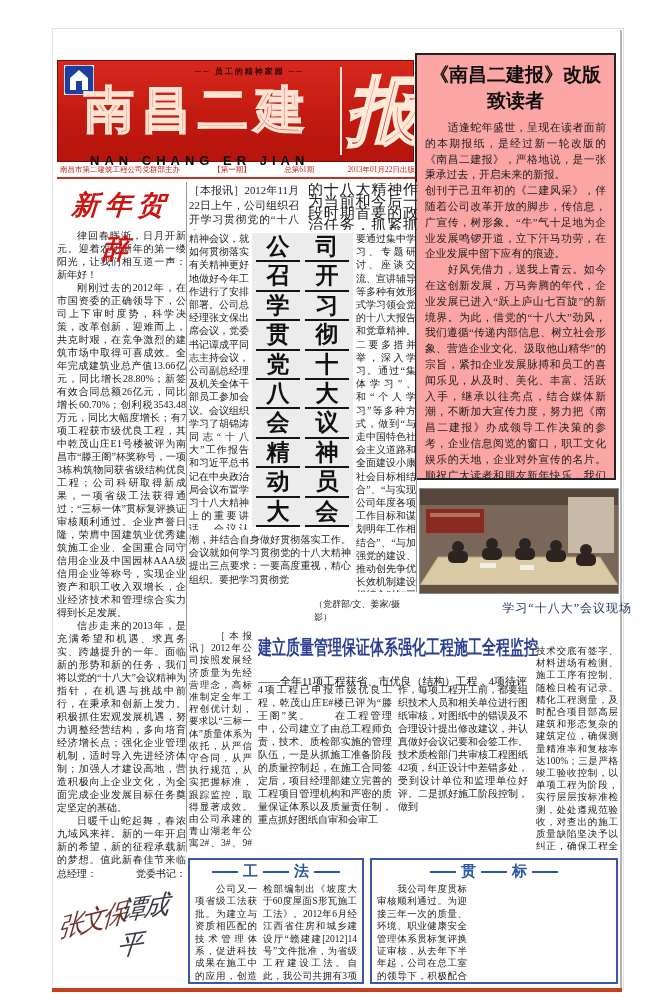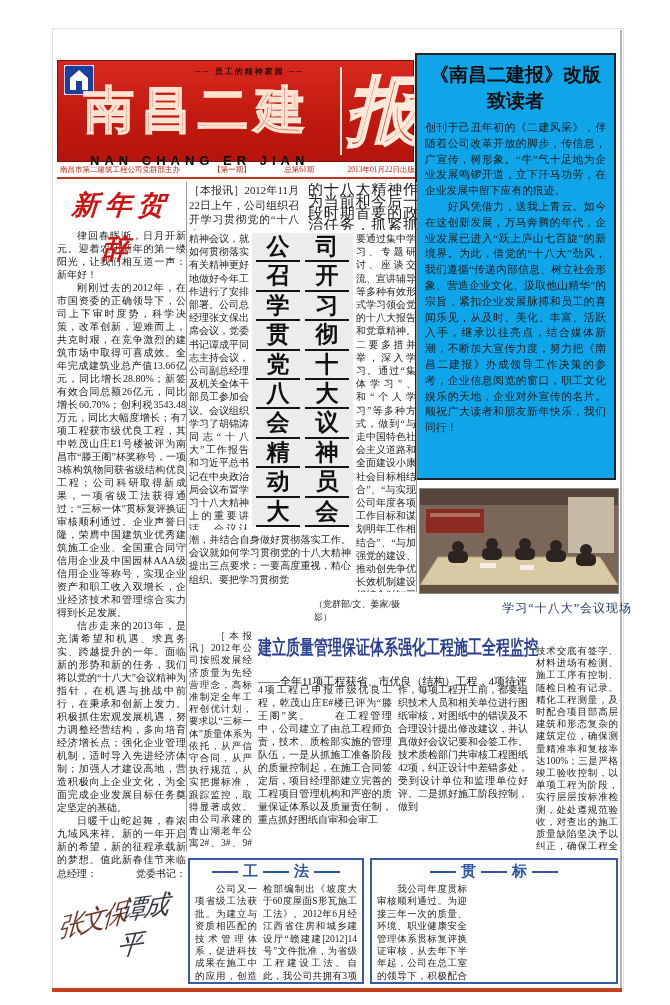--- a/index.html
+++ b/index.html
@@ -32,21 +32,21 @@
   .mh-divider{position:absolute;left:282px;top:6px;bottom:6px;width:2px;background:#ffe9dc;}
   .mh-bao{position:absolute;left:288px;top:2px;width:66px;font-size:74px;font-weight:bold;
     font-style:italic;color:#d8301c;-webkit-text-stroke:2px #ffe9d8;
     text-shadow:0 0 1px #fff0e8;line-height:96px;text-align:center;}
   .mh-info{left:57px;top:162px;width:355px;height:15px;border-bottom:2px solid #c23322;
     display:flex;justify-content:space-between;align-items:center;padding:0 3px;
     color:#c22318;font-size:7.5px;white-space:nowrap;}
 
   
   .notice{left:415px;top:53px;width:201px;height:427px;border:2px solid #222;
-    padding:5px 8px;background:#0ea5e9;box-sizing:border-box;}
+    padding:5px 8px;background:#fca5a5;box-sizing:border-box;}
   .notice-title{font-family:"Liberation Sans","DejaVu Sans",sans-serif;font-weight:bold;
     font-size:19px;text-align:center;letter-spacing:0;margin:2px 0 6px 0;color:#0d0d0d;}
   .notice-body p{margin:0;font-size:10.8px;line-height:15.8px;}
 
   
   .greet{left:57px;top:183px;width:129px;height:802px;}
   .greet-title{font-size:27px;font-weight:bold;font-style:italic;color:#cc1512;
     letter-spacing:6px;text-align:center;transform:skewX(-4deg);height:44px;line-height:44px;}
   .greet-body{height:638px;overflow:hidden;margin-top:2px;}
   .greet-body p{margin:0;font-size:10px;line-height:13px;text-indent:2em;}
@@ -125,20 +125,21 @@
 <div class="abs mh-info">
   <span>南昌市第二建筑工程公司党群部主办</span>
   <span>【第一期】</span>
   <span>总第61期</span>
   <span>2013年01月22日出版</span>
 </div>
 
 <div class="abs notice clip">
   <div class="notice-title">《南昌二建报》改版致读者</div>
   <div class="notice-body just clip">
+    <p>　　适逢蛇年盛世，呈现在读者面前的本期报纸，是经过新一轮改版的《南昌二建报》，严格地说，是一张秉承过去，开启未来的新报。</p>
     <p>创刊于己丑年初的《二建风采》，伴随着公司改革开放的脚步，传信息，广宣传，树形象。“牛”气十足地为企业发展鸣锣开道，立下汗马功劳，在企业发展中留下应有的痕迹。</p>
     <p>　　好风凭借力，送我上青云。如今在这创新发展，万马奔腾的年代，企业发展已进入“跃上庐山七百旋”的新境界。为此，借党的“十八大”劲风，我们遵循“传递内部信息、树立社会形象、营造企业文化、汲取他山精华”的宗旨，紧扣企业发展脉搏和员工的喜闻乐见，从及时、美化、丰富、活跃入手，继承以往亮点，结合媒体新潮，不断加大宣传力度，努力把《南昌二建报》办成领导工作决策的参考，企业信息阅览的窗口，职工文化娱乐的天地，企业对外宣传的名片。顺祝广大读者和朋友新年快乐，我们同行！</p>
   </div>
 </div>
 
 <div class="abs greet">
   <div class="greet-title">新年贺辞</div>
   <div class="greet-body just clip">
     <p>律回春晖渐，日月开新元。迎着农历新年的第一缕阳光，让我们相互道一声：新年好！</p>
     <p>刚刚过去的2012年，在市国资委的正确领导下，公司上下审时度势，科学决策，改革创新，迎难而上，共克时艰，在竞争激烈的建筑市场中取得可喜成效。全年完成建筑业总产值13.66亿元，同比增长28.80%；新签有效合同总额26亿元，同比增长60.70%；创利税3543.48万元，同比大幅度增长；有7项工程获市级优良工程，其中乾茂山庄E1号楼被评为南昌市“滕王阁”杯奖称号，一项3栋构筑物同获省级结构优良工程；公司科研取得新成果，一项省级工法获得通过；“三标一体”贯标复评换证审核顺利通过。企业声誉日隆，荣膺中国建筑业优秀建筑施工企业、全国重合同守信用企业及中国园林AAA级信用企业等称号，实现企业资产和职工收入双增长，企业经济技术和管理综合实力得到长足发展。</p>

